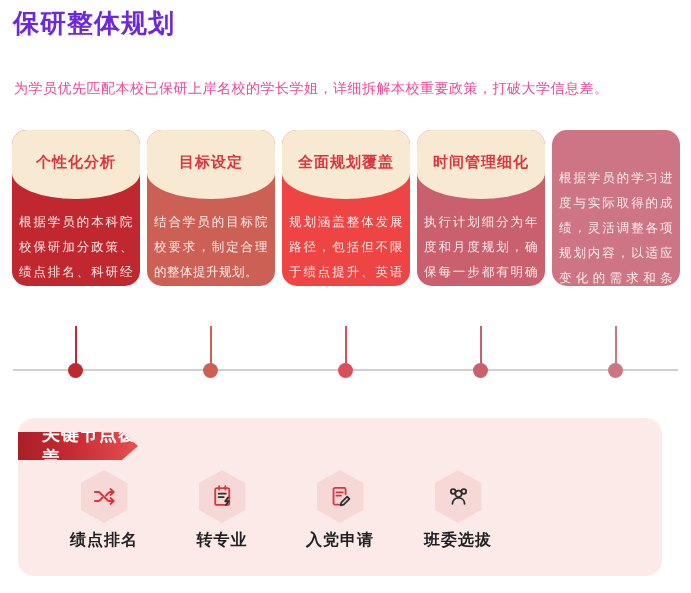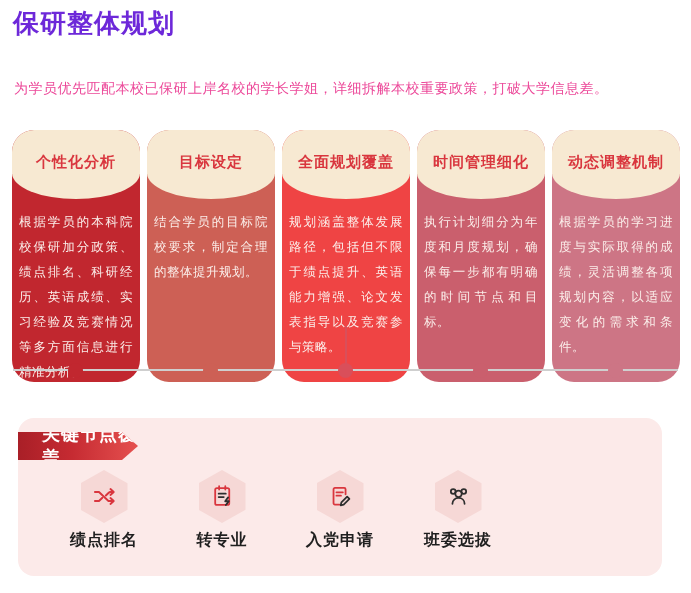--- a/index.html
+++ b/index.html
@@ -16,21 +16,21 @@
     position: absolute; top: 80px; left: 14px; right: 14px;
     font-size: 14px; color: #ec4899; letter-spacing: 0.5px;
   }
 
   
   .cards {
     position: absolute; top: 130px; left: 12px; width: 668px;
     display: flex; gap: 7px;
   }
   .card {
-    flex: 1; height: 252px; border-radius: 22px; overflow: hidden;
+    flex: 1; height: 156px; border-radius: 15px; overflow: hidden;
     position: relative;
   }
   .card-top {
     position: relative; height: 44px; background: #f7e9d2;
     display: flex; align-items: flex-end; justify-content: center;
     z-index: 1;
   }
   .card-top::after {
     content: ""; position: absolute; top: 100%; left: 0; width: 100%; height: 26px;
     background: #f7e9d2; margin-top: -1px;
@@ -112,23 +112,20 @@
       </div>
       <p class="card-body">规划涵盖整体发展路径，包括但不限于绩点提升、英语能力增强、论文发表指导以及竞赛参与策略。</p>
     </div>
     <div class="card" style="background-color: rgb(202, 95, 109);">
       <div class="card-top">
         <span class="card-title">时间管理细化</span>
       </div>
       <p class="card-body">执行计划细分为年度和月度规划，确保每一步都有明确的时间节点和目标。</p>
     </div>
     <div class="card" style="background-color: rgb(205, 117, 133);">
-      <div class="card-top">
-        <span class="card-title">动态调整机制</span>
-      </div>
       <p class="card-body">根据学员的学习进度与实际取得的成绩，灵活调整各项规划内容，以适应变化的需求和条件。</p>
     </div>
   </div>
 
   <div class="timeline-line"></div>
   <div class="timeline-connector n1" style="background-color: rgb(193, 39, 47);"></div>
   <div class="timeline-connector n2" style="background-color: rgb(205, 96, 85);"></div>
   <div class="timeline-connector n3" style="background-color: rgb(217, 79, 90);"></div>
   <div class="timeline-connector n4" style="background-color: rgb(202, 95, 109);"></div>
   <div class="timeline-connector n5" style="background-color: rgb(205, 117, 133);"></div>

